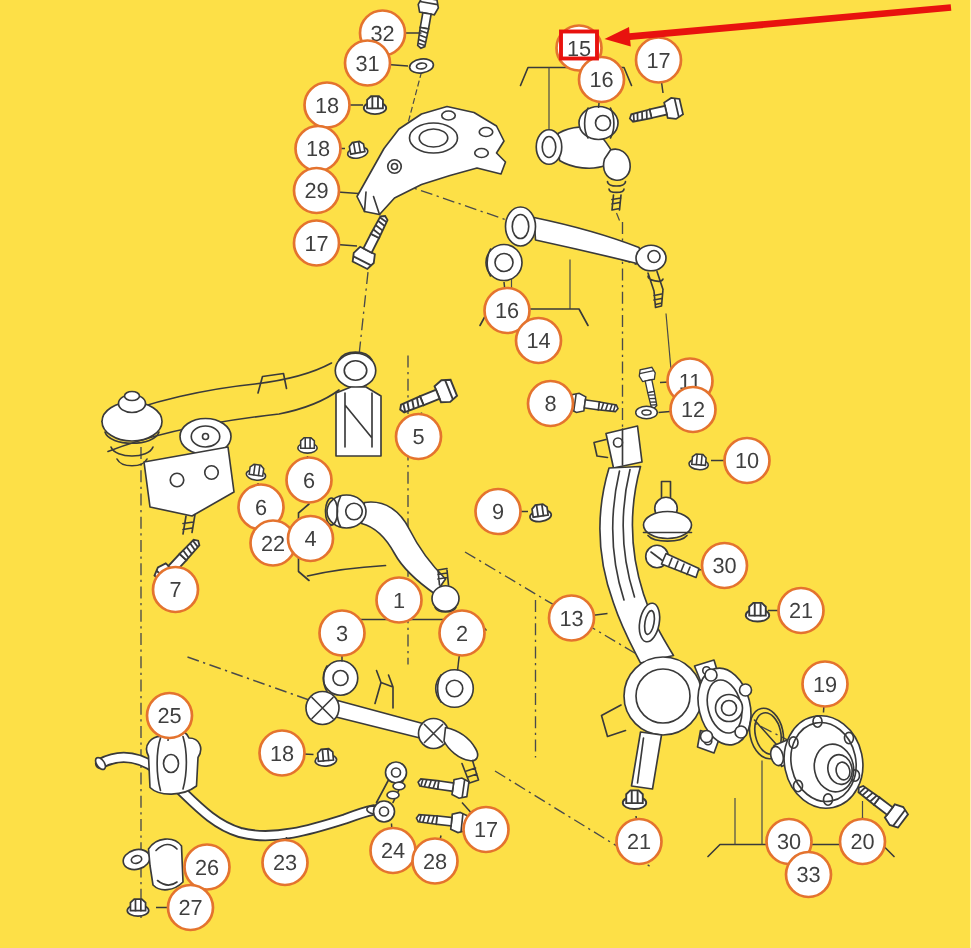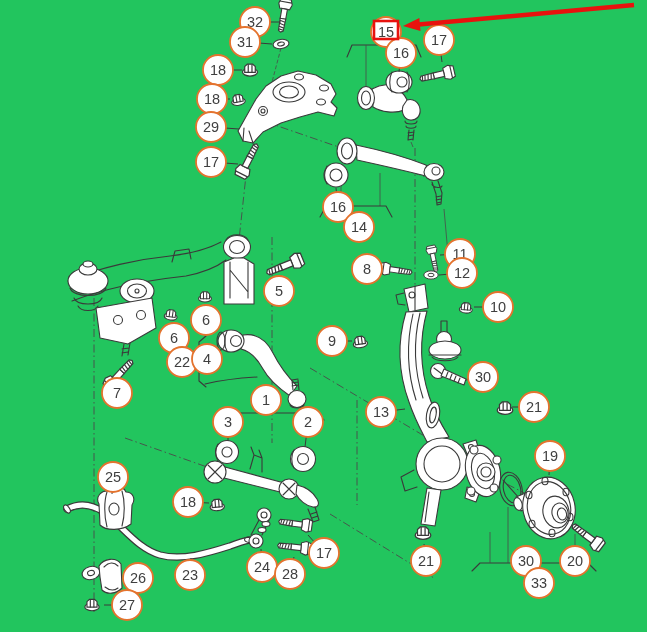--- a/index.html
+++ b/index.html
@@ -1,16 +1,16 @@
 <!DOCTYPE html>
 <html><head>
 <meta charset="utf-8">
 <style>
   html,body{margin:0;padding:0;background:#fff;}
-  .stage{position:relative;width:647px;height:632px;background:#22c55e;overflow:hidden;
+  .stage{position:relative;width:647px;height:632px;background:#fde047;overflow:hidden;
          font-family:"Liberation Sans",sans-serif;}
   svg{position:absolute;left:0;top:0;}
   svg text{font-family:"Liberation Sans",sans-serif;}
   .art{stroke:#3a3a3a;stroke-width:1.1;fill:none;stroke-linecap:round;stroke-linejoin:round;}
   .artf{stroke:#3a3a3a;stroke-width:1.1;fill:#ffffff;stroke-linecap:round;stroke-linejoin:round;}
   .thin{stroke:#4a4a4a;stroke-width:.8;fill:none;}
   .dashdot{stroke:#4a4a4a;stroke-width:.9;fill:none;stroke-dasharray:8 3 1.5 3;}
   #boltR *,#nutF *,#washerE *{fill:#fff;stroke:#3a3a3a;stroke-width:1.1;}
 </style>
 </head>

